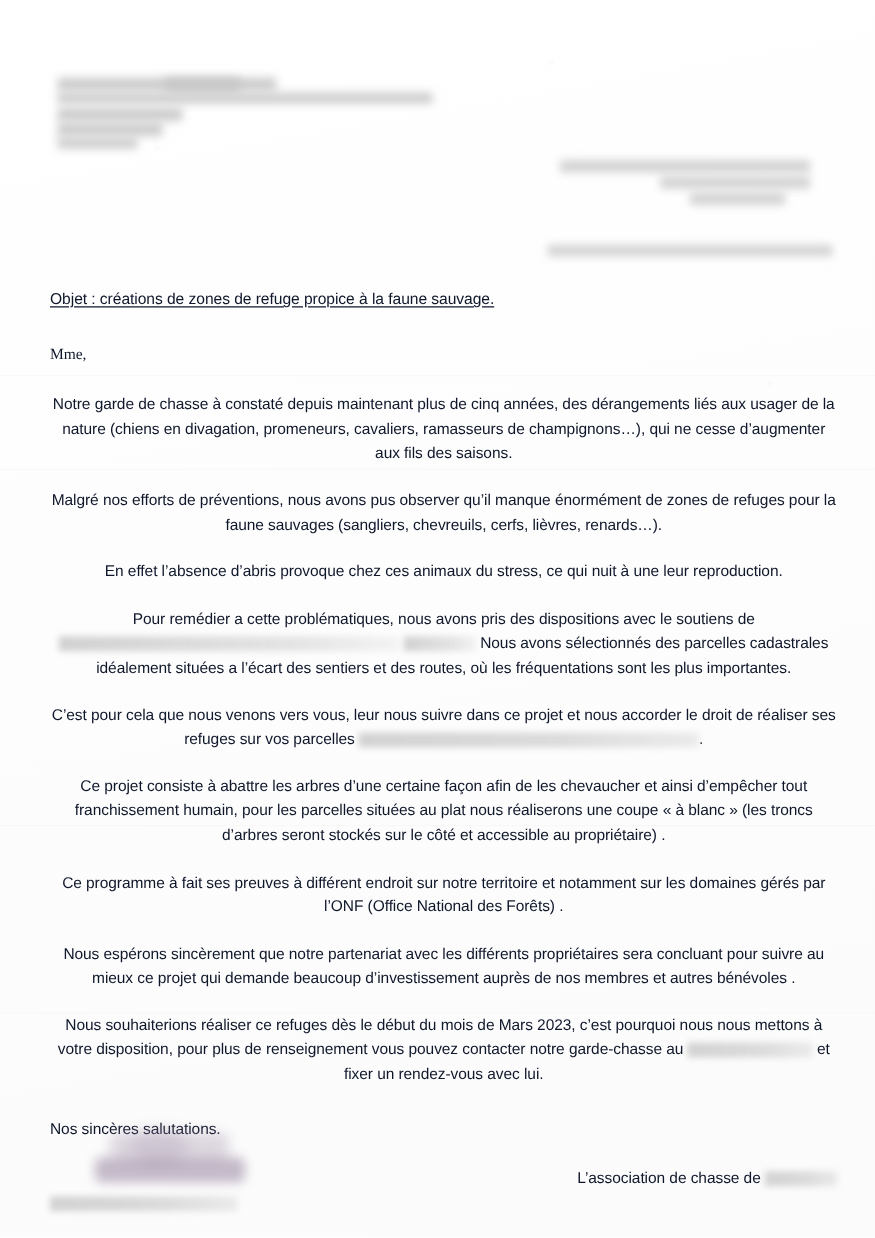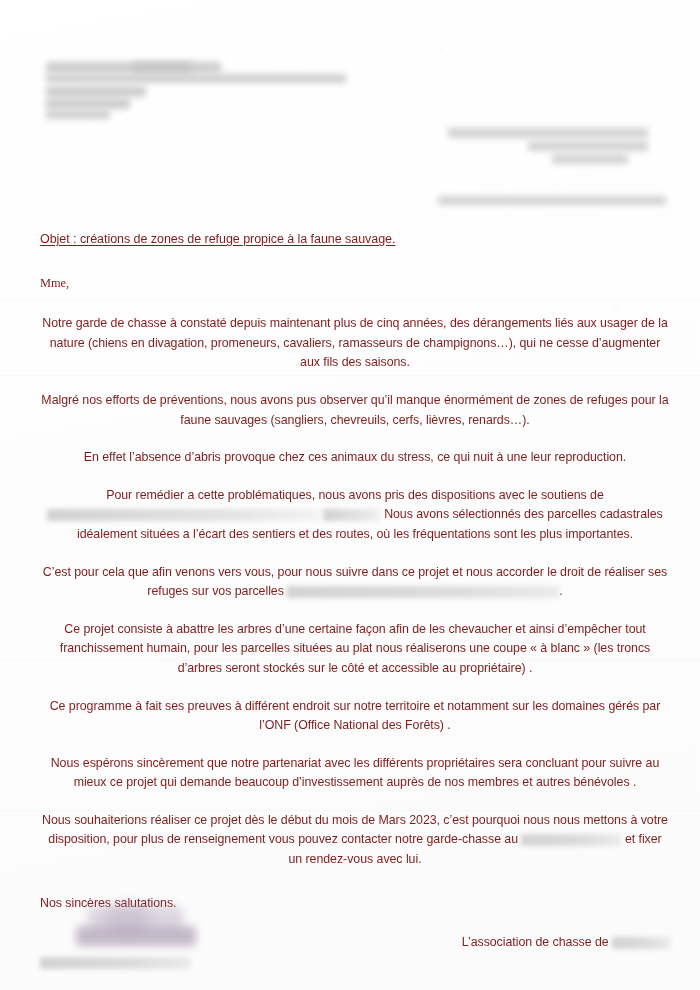--- a/index.html
+++ b/index.html
@@ -89,21 +89,21 @@
     filter: blur(3.2px);
     border-radius: 2px;
   }
 
   
   .body-text {
     position: absolute;
     left: 40px;
     top: 230px;
     width: 630px;
-    color: #7f1d1d;
+    color: #0f172a;
     font-size: 12.4px;
     line-height: 19.6px;
     letter-spacing: -0.05px;
   }
   .subject {
     text-decoration: underline;
     text-underline-offset: 2px;
     margin: 0 0 24px 0;
     font-size: 12.5px;
   }
@@ -208,29 +208,29 @@
     <div class="salutation">Mme,</div>
 
     <p class="para">Notre garde de chasse à constaté depuis maintenant plus de cinq années, des dérangements liés aux usager de la nature (chiens en divagation, promeneurs, cavaliers, ramasseurs de champignons…), qui ne cesse d’augmenter aux fils des saisons.</p>
 
     <p class="para">Malgré nos efforts de préventions, nous avons pus observer qu’il manque énormément de zones de refuges pour la faune sauvages (sangliers, chevreuils, cerfs, lièvres, renards…).</p>
 
     <p class="para">En effet l’absence d’abris provoque chez ces animaux du stress, ce qui nuit à une leur reproduction.</p>
 
     <p class="para"><span>Pour remédier a cette problématiques, nous avons pris des dispositions avec le soutiens de</span> <span class="redact r-xl"></span> <span class="redact r-sm"></span> <span>Nous avons sélectionnés des parcelles cadastrales idéalement situées a l’écart des sentiers  et des routes, où les fréquentations sont les plus importantes.</span></p>
 
-    <p class="para"><span>C’est pour cela que afin venons vers vous, pour nous suivre dans ce projet et nous accorder le droit de réaliser ses refuges sur vos parcelles</span> <span class="redact solid" style="width:272px;height:12px;"></span><span>.</span></p>
+    <p class="para"><span>C’est pour cela que nous venons vers vous, leur nous suivre dans ce projet et nous accorder le droit de réaliser ses refuges sur vos parcelles</span> <span class="redact solid" style="width:272px;height:12px;"></span><span>.</span></p>
 
     <p class="para">Ce projet consiste à abattre les arbres d’une certaine façon afin de les chevaucher et ainsi d’empêcher tout franchissement humain, pour les parcelles situées au plat nous réaliserons une coupe « à blanc » (les troncs d’arbres seront stockés sur le côté et accessible au propriétaire) .</p>
 
     <p class="para">Ce programme à fait ses preuves à différent endroit sur notre territoire et notamment sur les domaines gérés par l’ONF (Office National des Forêts) .</p>
 
     <p class="para">Nous espérons sincèrement que notre partenariat avec les différents propriétaires sera concluant pour suivre au mieux ce projet qui demande beaucoup d’investissement auprès de nos membres et autres bénévoles .</p>
 
-    <p class="para"><span>Nous souhaiterions réaliser ce projet dès le début du mois de Mars 2023, c’est pourquoi nous nous mettons à votre disposition, pour plus de renseignement vous pouvez contacter notre garde-chasse au</span> <span class="redact solid" style="width:100px;height:12px;"></span> <span>et fixer un rendez-vous avec lui.</span></p>
+    <p class="para"><span>Nous souhaiterions réaliser ce refuges dès le début du mois de Mars 2023, c’est pourquoi nous nous mettons à votre disposition, pour plus de renseignement vous pouvez contacter notre garde-chasse au</span> <span class="redact solid" style="width:100px;height:12px;"></span> <span>et fixer un rendez-vous avec lui.</span></p>
 
     <p class="closing">Nos sincères salutations.</p>
 
     <p class="signoff"><span>L’association de chasse de</span> <span class="redact solid" style="width:58px;height:12px;"></span><span class="redact solid assoc-line2"></span></p>
 
   </div>
 
   <div class="signature-stamp">
     <div class="s3"></div>
     <div class="s1"></div>

